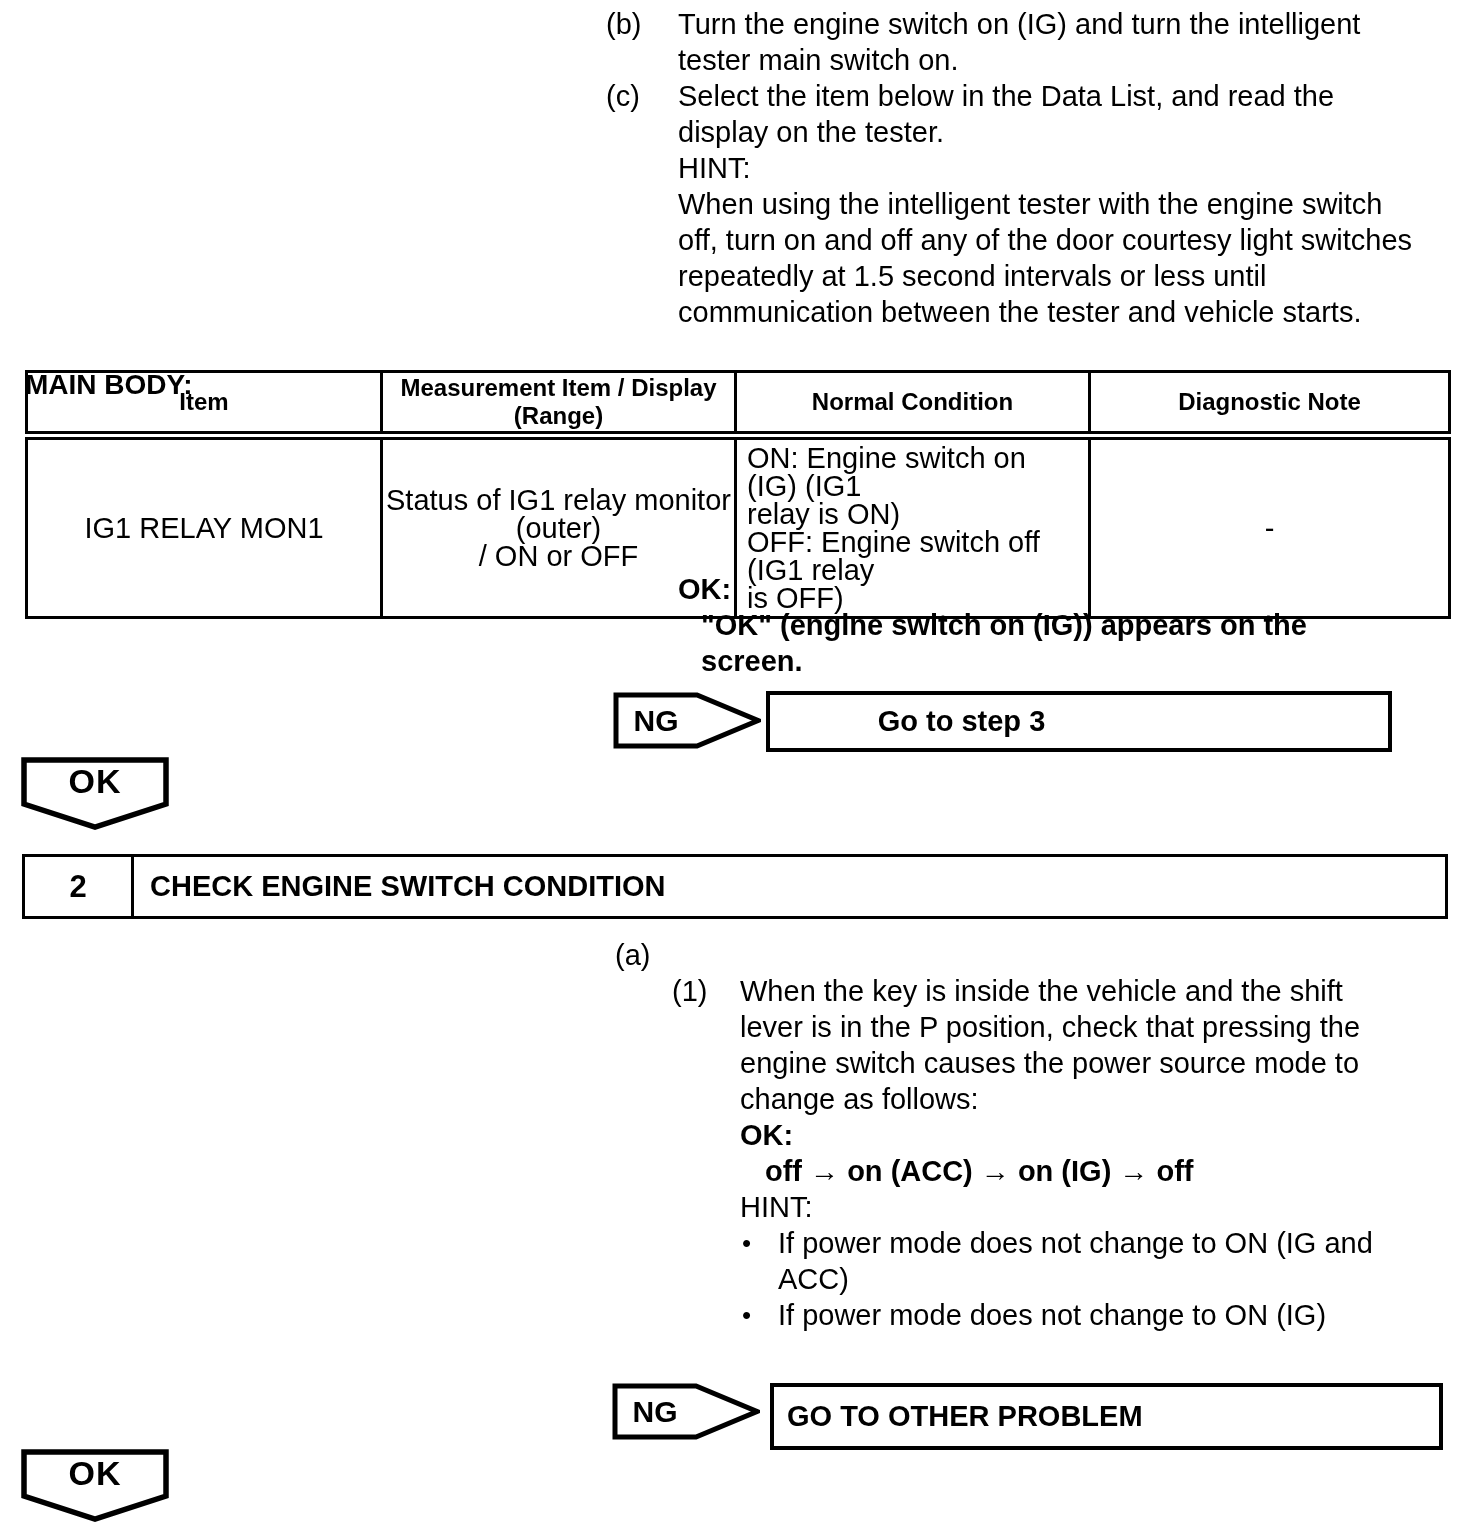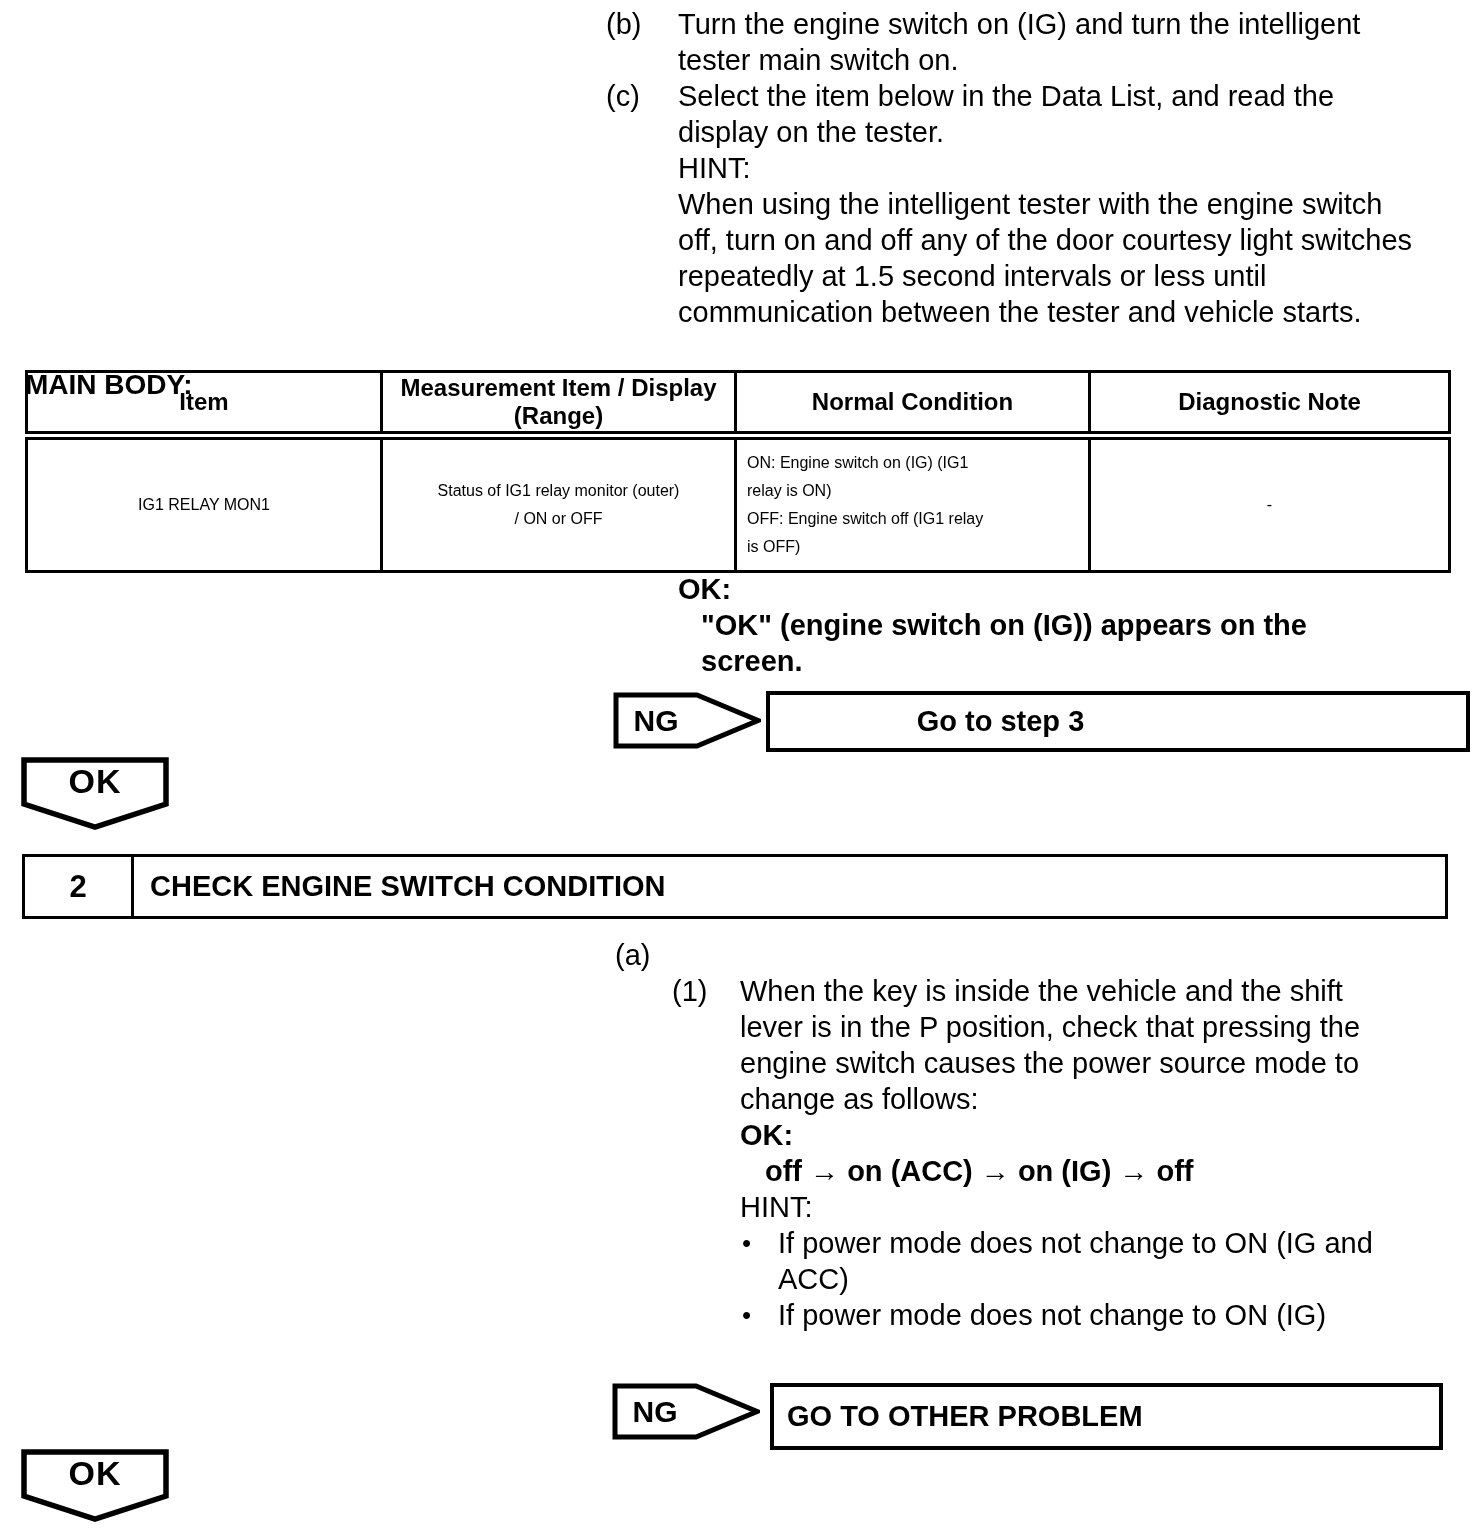--- a/index.html
+++ b/index.html
@@ -19,41 +19,41 @@
   
   #main-body-heading{left:25px;top:329px;font-size:28px;font-weight:bold;margin-top:40px;}
 
   
   #data-table{left:25px;top:370px;width:1423px;border-collapse:collapse;table-layout:fixed;}
   #data-table th,#data-table td{border:3px solid #000;}
   #data-table th{
     font-size:24px;font-weight:bold;text-align:center;vertical-align:middle;
     white-space:pre-line;line-height:28px;height:54px;border-bottom:9px double #000;
   }
-  #data-table td{font-size:16px;line-height:28px;white-space:pre-line;height:122px;}
+  #data-table td{font-size:29px;line-height:28px;white-space:pre-line;height:122px;}
   td.c{text-align:center;vertical-align:middle;}
   td.normal{text-align:left;vertical-align:middle;padding:4px 10px;}
 
   
   #ok-result-1{left:678px;top:571px;font-size:29px;line-height:36px;font-weight:bold;}
   #ok-result-1 .detail{margin-left:23px;}
 
   
   .ng-arrow{width:148px;height:57px;}
   .ng-arrow svg{display:block;width:100%;height:100%;}
   .ng-label{
     position:absolute;left:0;top:0;width:86px;height:100%;
     display:flex;align-items:center;justify-content:center;
     font-size:30px;font-weight:bold;
   }
   .action-box{
     border:4px solid #000;background:#fff;display:flex;align-items:center;
     font-size:29px;font-weight:bold;box-sizing:border-box;
   }
-  #ng-box-1{left:766px;top:691px;width:704px;height:61px;justify-content:center;padding-right:235px;}
+  #ng-box-1{left:766px;top:691px;width:626px;height:61px;justify-content:center;padding-right:235px;}
   #ng-box-2{left:770px;top:1383px;width:673px;height:67px;justify-content:flex-start;padding-left:13px;}
   #ng-arrow-1{left:613px;top:692px;}
   #ng-arrow-2{left:612px;top:1383px;}
 
   
   .ok-pent{width:150px;height:75px;}
   .ok-pent svg{display:block;width:100%;height:100%;}
   .ok-pent-label{
     position:absolute;left:0;top:2px;width:100%;height:46px;
     display:flex;align-items:center;justify-content:center;

